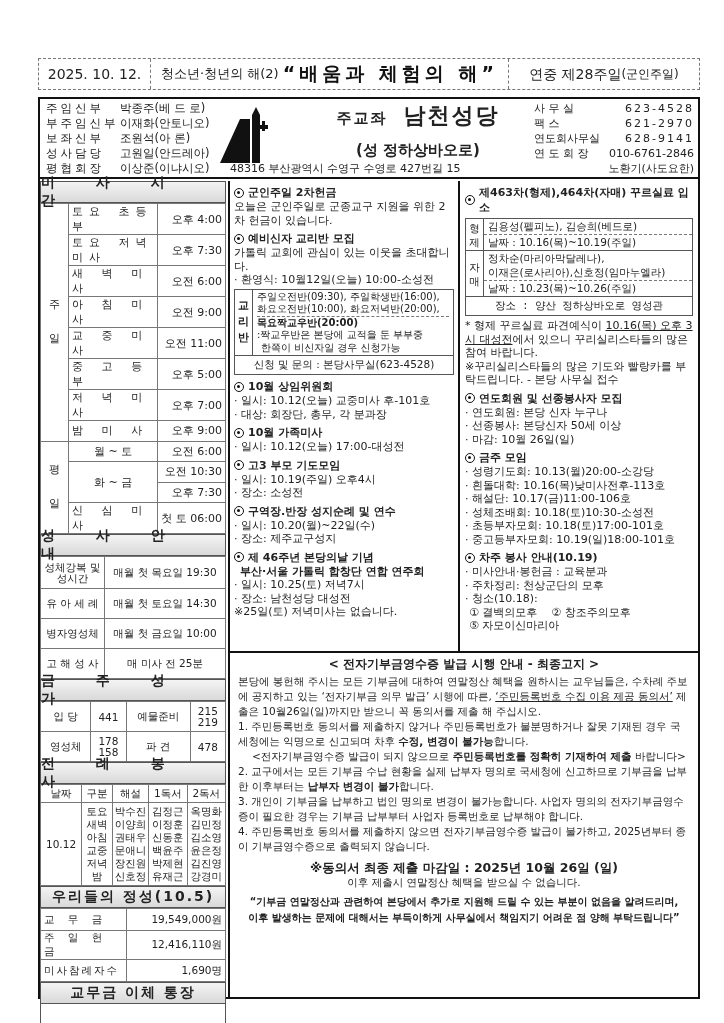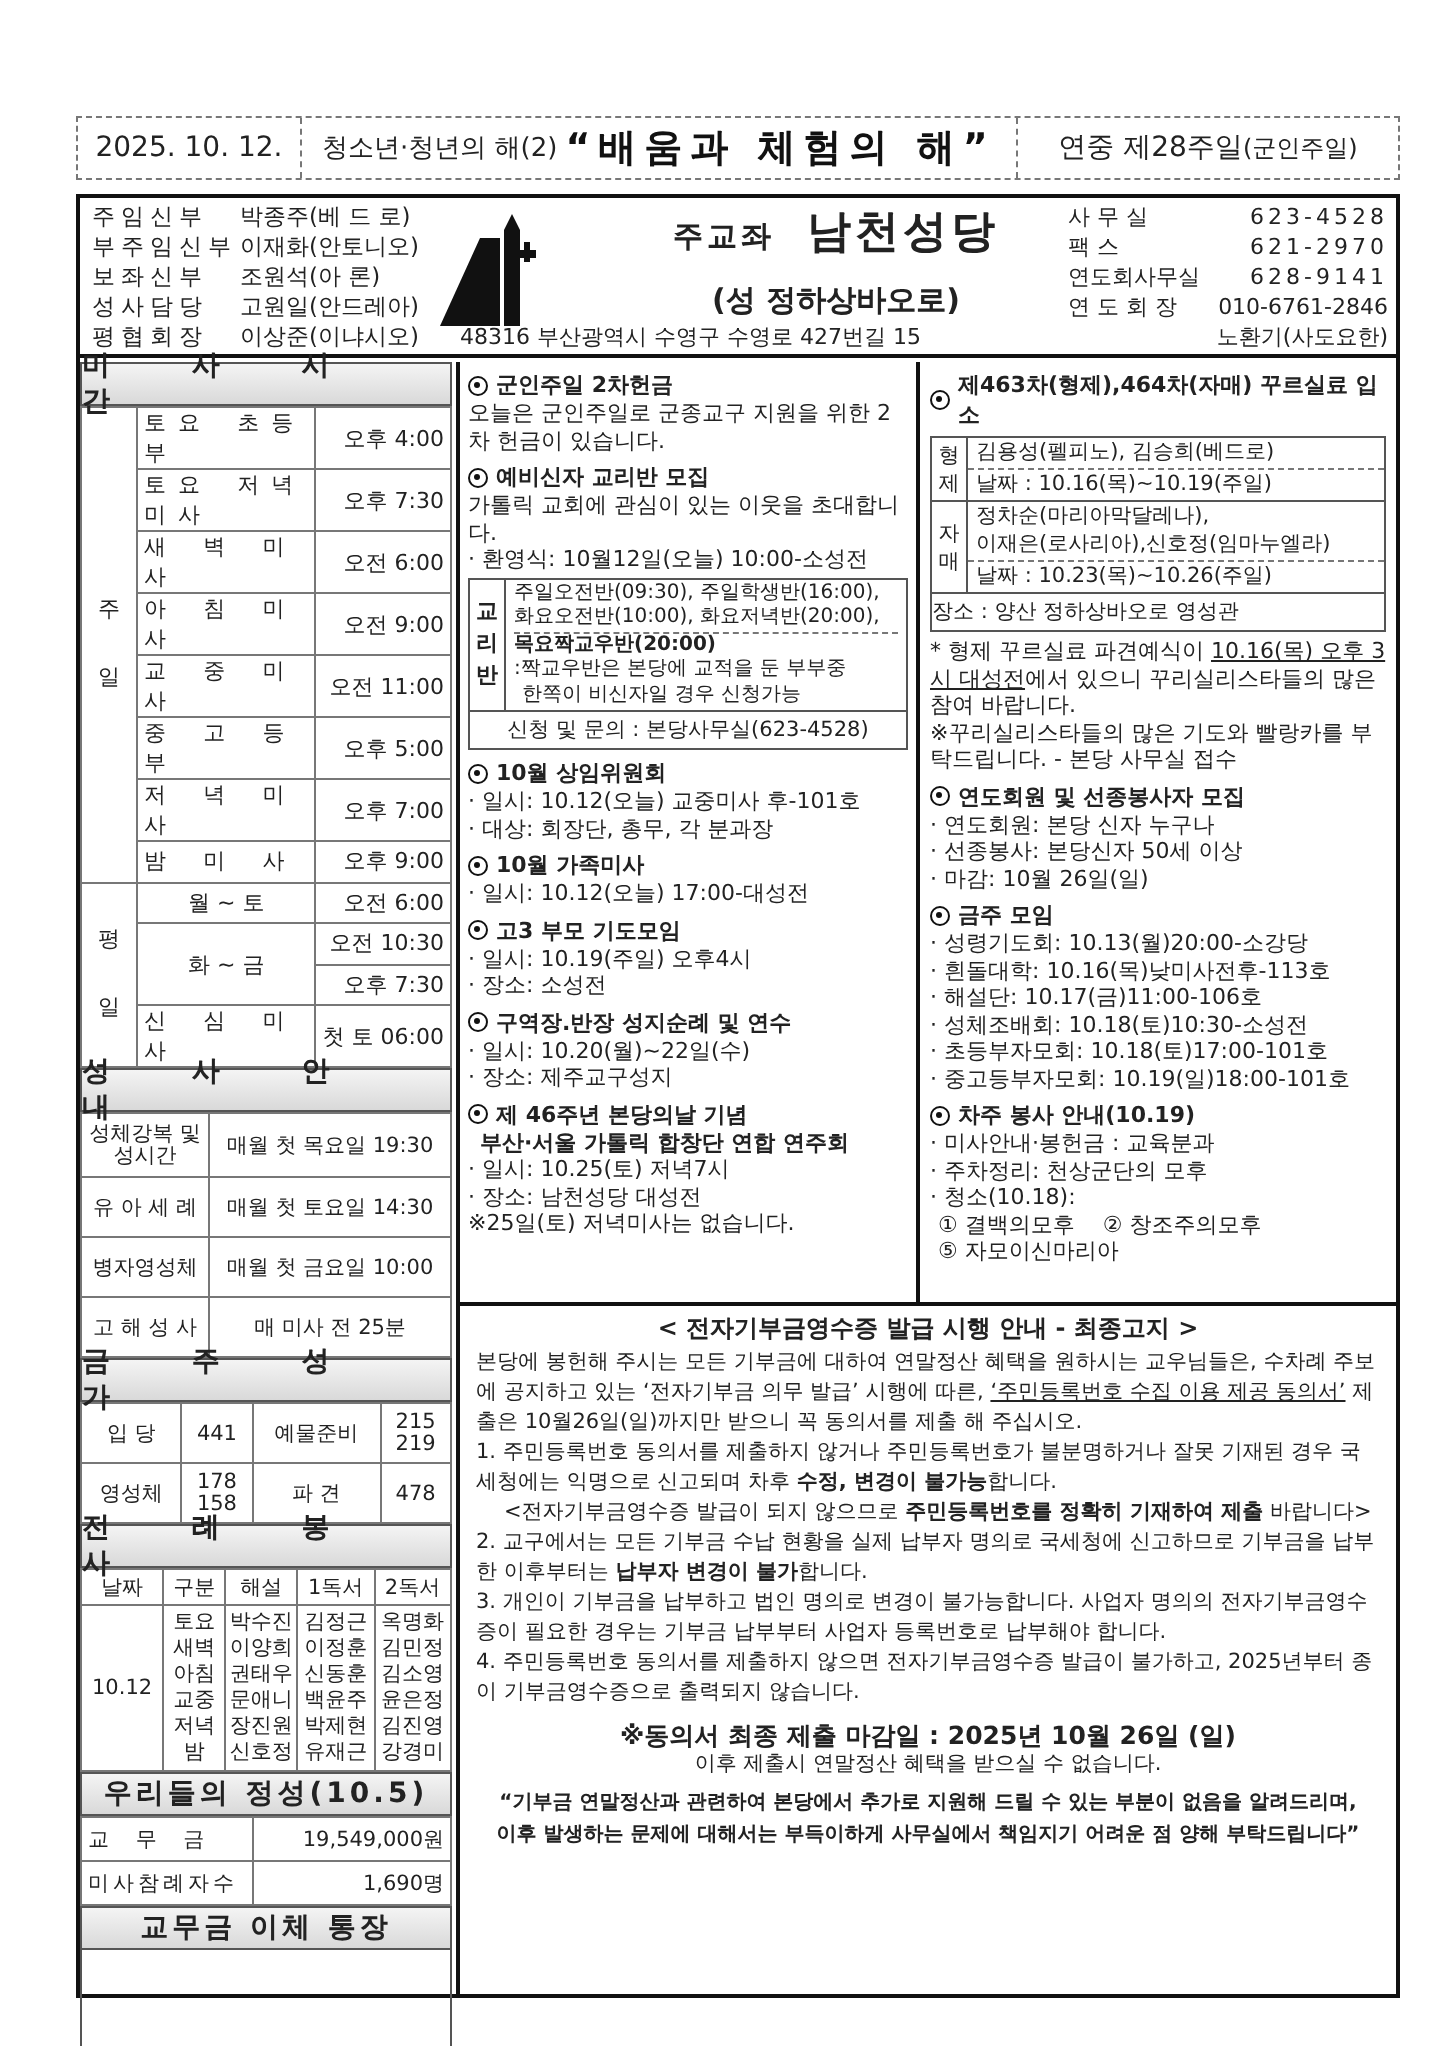--- a/index.html
+++ b/index.html
@@ -54,21 +54,21 @@
   .class-box .side { width: 18px; border-right: 1px solid #555; display:flex; flex-direction:column; align-items:center; justify-content:center; font-weight:bold; font-size: 11px; line-height: 16px; }
   .class-box .body { flex:1; padding: 1px 4px; line-height: 12.5px; }
   .class-box .body .dash { border-bottom: 1px dashed #777; }
   .class-box .foot { border-top: 1px solid #555; text-align:center; padding: 2px 0; font-size: 10.5px; }
   .retreat { border: 1px solid #555; margin-top: 3px; font-size: 10.5px; }
   .retreat .row { display:flex; border-bottom: 1px solid #555; }
   .retreat .side { width: 18px; border-right: 1px solid #555; display:flex; flex-direction:column; align-items:center; justify-content:center; line-height: 14px; }
   .retreat .body { flex: 1; }
   .retreat .body div { padding: 1px 4px; line-height: 13px; }
   .retreat .body .d { border-top: 1px dashed #777; }
-  .retreat .foot { padding: 2px 0; }
+  .retreat .foot { text-align:center; padding: 2px 0; font-family: Liberation Mono, monospace; }
   .u { text-decoration: underline; }
 
   .notice { left: 228px; top: 651px; width: 470px; height: 346px; border-top: 2px solid #111; border-left: 2px solid #111; padding: 4px 8px; font-size: 10.5px; line-height: 15px; }
   .notice .ttl { text-align:center; font-weight: bold; font-size: 12px; margin-bottom: 2px; }
   .notice ol { list-style: none; }
   .notice .ind { padding-left: 14px; }
   .notice .deadline { text-align:center; font-weight:bold; font-size: 12.5px; margin-top: 6px; }
   .notice .after { text-align:center; font-size: 10.5px; }
   .notice .quote { text-align:center; font-weight: bold; font-size: 10px; line-height: 16px; margin-top: 4px; }
 </style>
@@ -291,20 +291,24 @@
     </table>
 
   <div class="sec-title" style="letter-spacing:2px;">우리들의 정성(10.5)</div>
   <table class="small">
     <tbody>
         <tr>
           <td style="height:22px;letter-spacing:5px;width:86px;">교  무  금</td>
           <td class="right">19,549,000원</td>
         </tr>
     <tr>
+          <td style="height:22px;letter-spacing:5px;">주 일 헌 금</td>
+          <td class="right">12,416,110원</td>
+        </tr>
+    <tr>
           <td style="height:22px;letter-spacing:2px;">미사참례자수</td>
           <td class="right">1,690명</td>
         </tr>
   </tbody>
     </table>
 
   <div class="sec-title" style="letter-spacing:2px;">교무금 이체 통장</div>
   <div class="bank">
     
     

